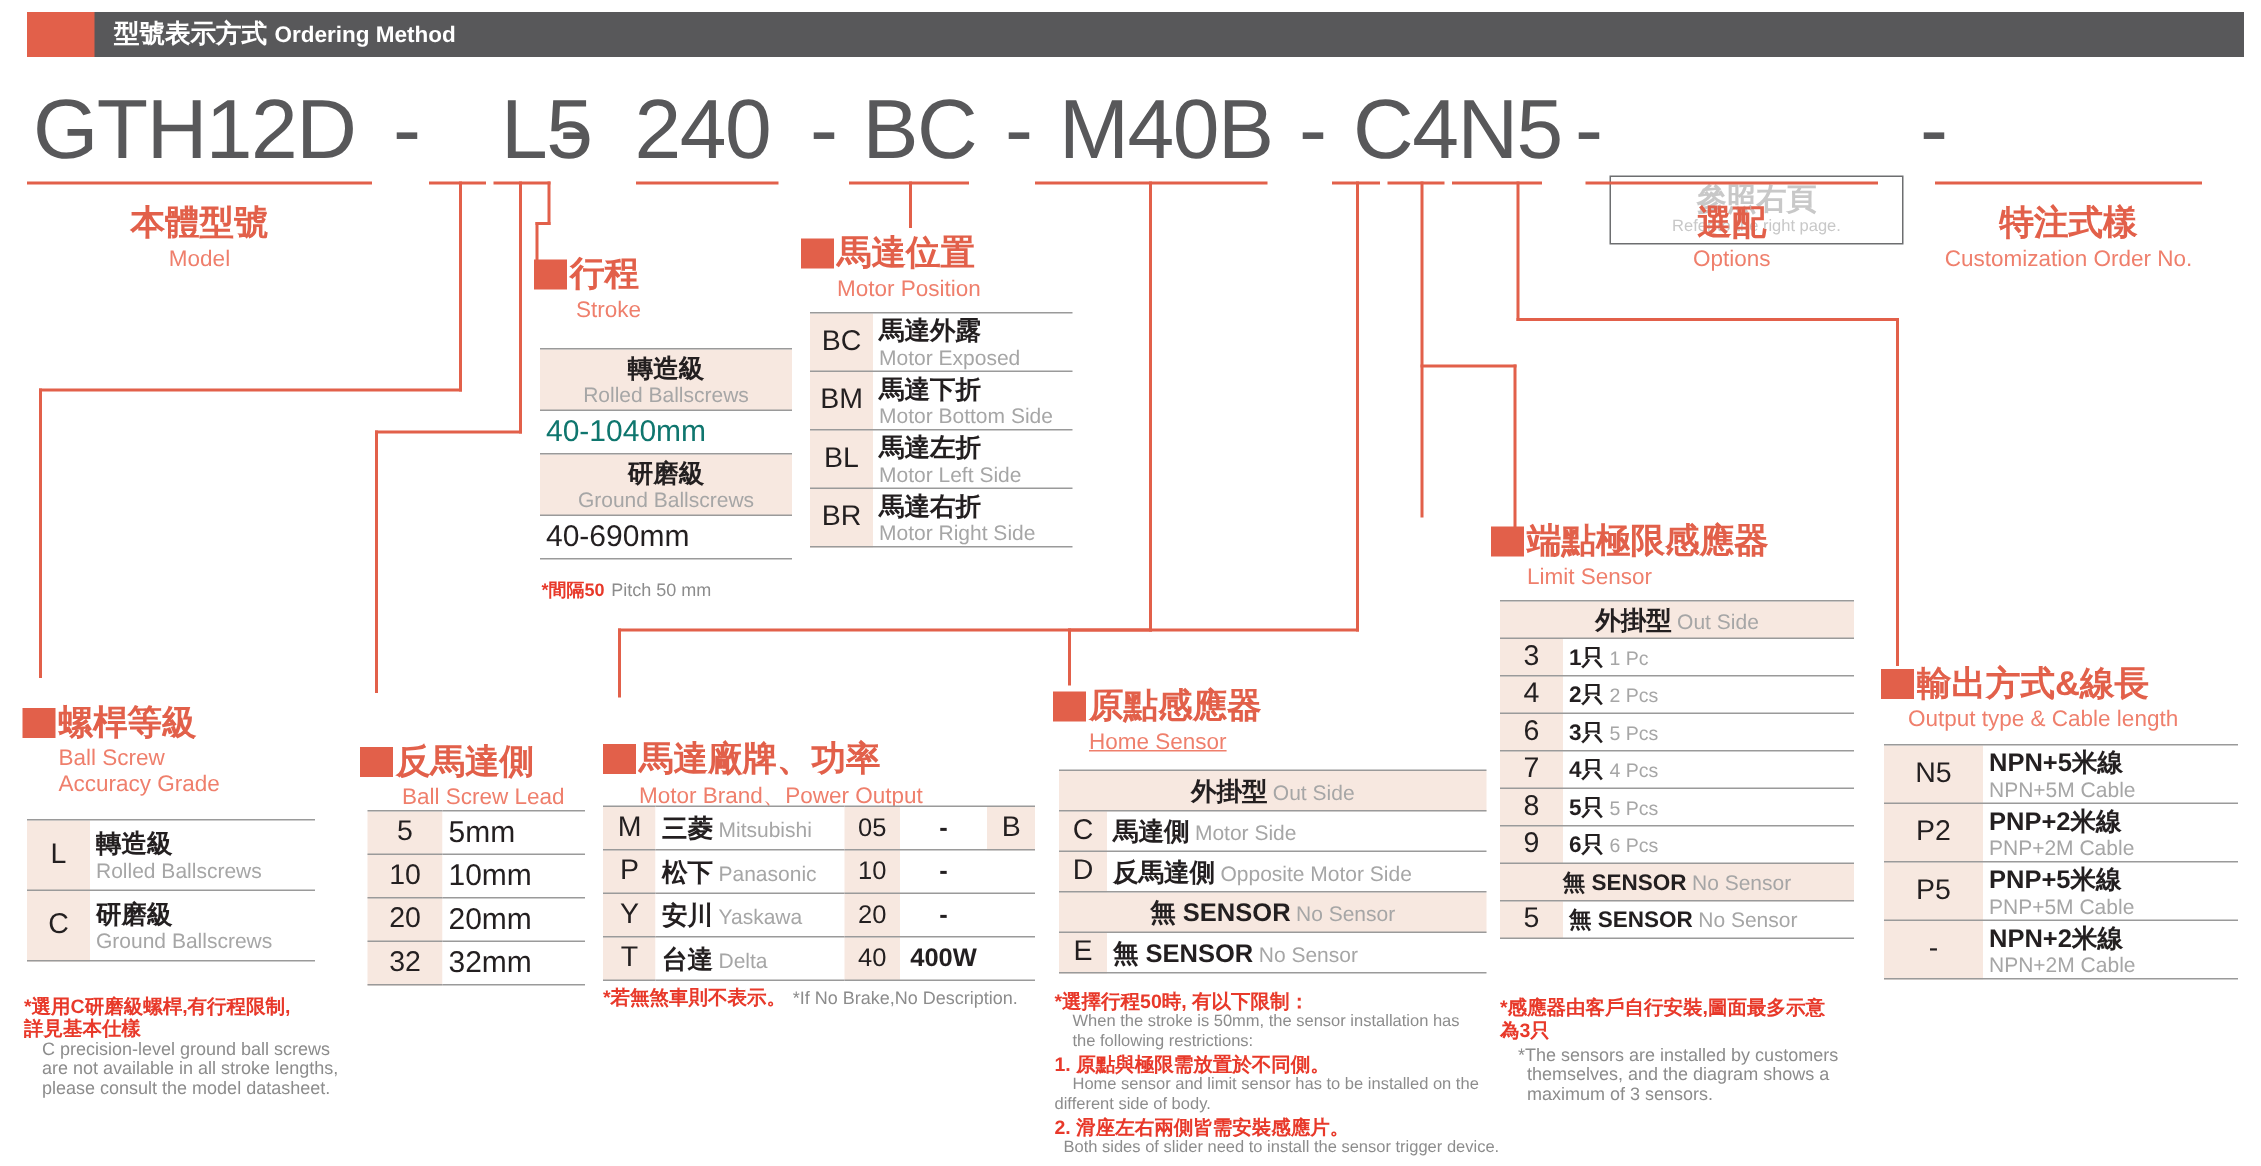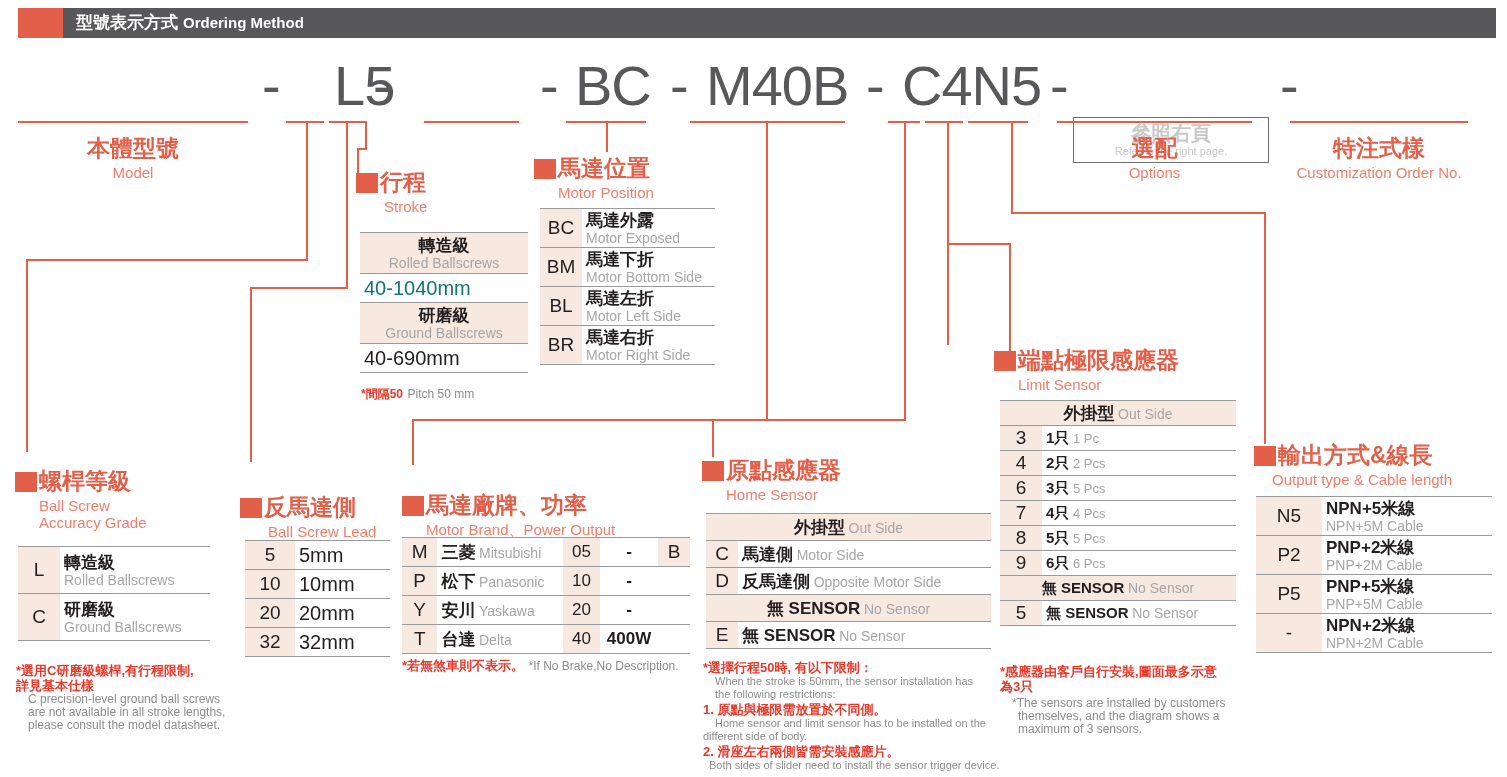--- a/index.html
+++ b/index.html
@@ -60,23 +60,25 @@
 <body>
 
 <div class="titlebar">
   <div class="swatch"></div>
   <div class="txt">
     <span class="tw">型號表示方式</span><span class="en">Ordering Method</span>
   </div>
 </div>
 
 <div class="code">
+  <span class="ch" style="left:4px;">GTH12D</span>
   <span class="ch" style="left:244px;">-</span>
   <span class="ch" style="left:292px;margin-left:24px;">L5</span>
   <span class="ch" style="left:355px;">-</span>
+  <span class="ch" style="left:405px;">240</span>
   <span class="ch" style="left:522px;">-</span>
   <span class="ch" style="left:557px;">BC</span>
   <span class="ch" style="left:652px;">-</span>
   <span class="ch" style="left:688px;">M40B</span>
   <span class="ch" style="left:848px;">-</span>
   <span class="ch" style="left:884px;">C4N5</span>
   <span class="ch" style="left:1032px;">-</span>
   <div class="optbox" style="left:1055px;">
     <div class="o1">參照右頁</div>
     <div class="o2">Refer to the right page.</div>
@@ -167,21 +169,21 @@
   <span class="en" style="padding-left:28px;">Ball Screw Lead</span>
 </div>
 
 <div class="grp" style="left:402px; top:490px;">
   <span class="sq"></span><span class="tw">馬達廠牌、功率</span>
   <span class="en" style="padding-left:24px;">Motor Brand、Power Output</span>
 </div>
 
 <div class="grp" style="left:702px; top:455px;">
   <span class="sq"></span><span class="tw">原點感應器</span>
-  <span class="en" style="padding-left:24px;">Home Sensor</span>
+  <span class="en" style="padding-left:24px;text-decoration:underline;">Home Sensor</span>
 </div>
 
 <div class="grp" style="left:1254px; top:440px;">
   <span class="sq"></span><span class="tw">輸出方式&amp;線長</span>
   <span class="en" style="padding-left:18px;">Output type &amp; Cable length</span>
 </div>
 
 <table class="t" style="left:360px; top:232px; width:168px;">
   <tbody>
       <tr>

